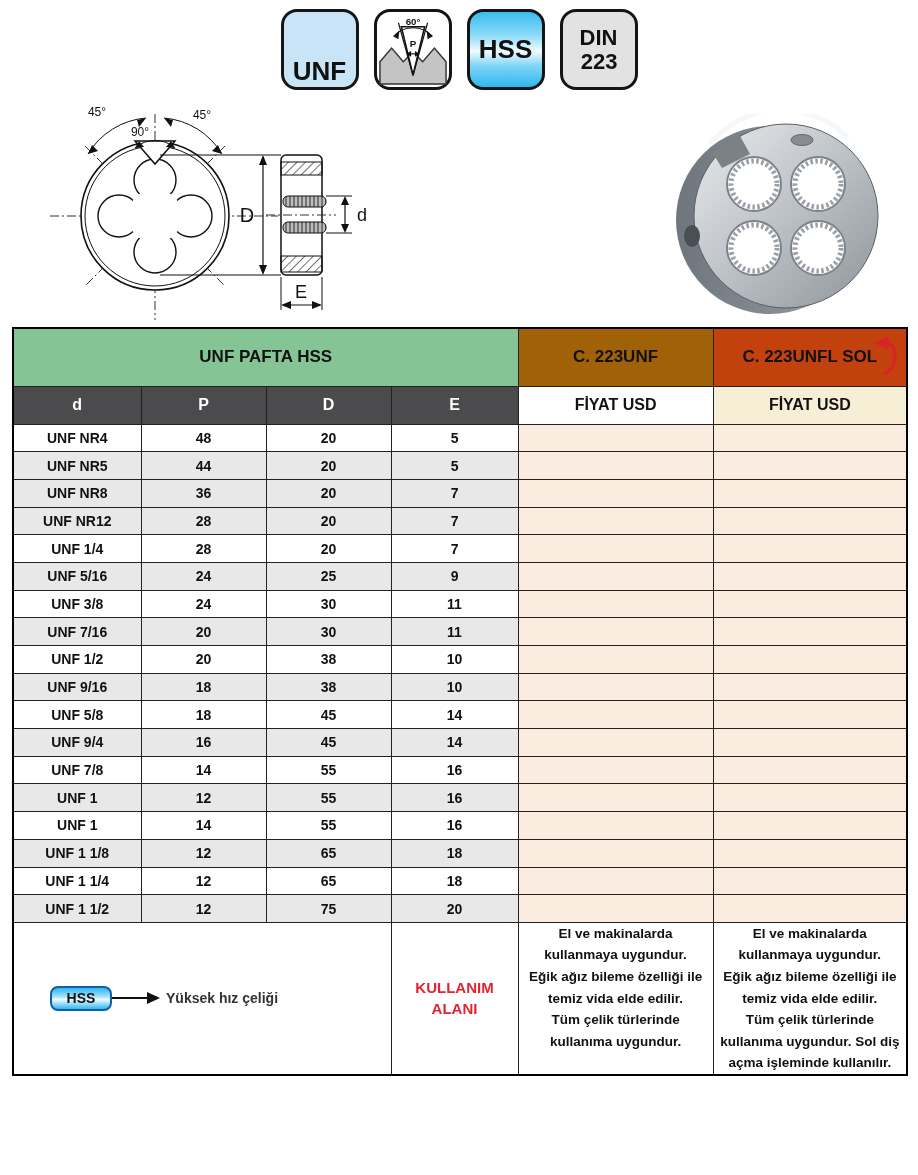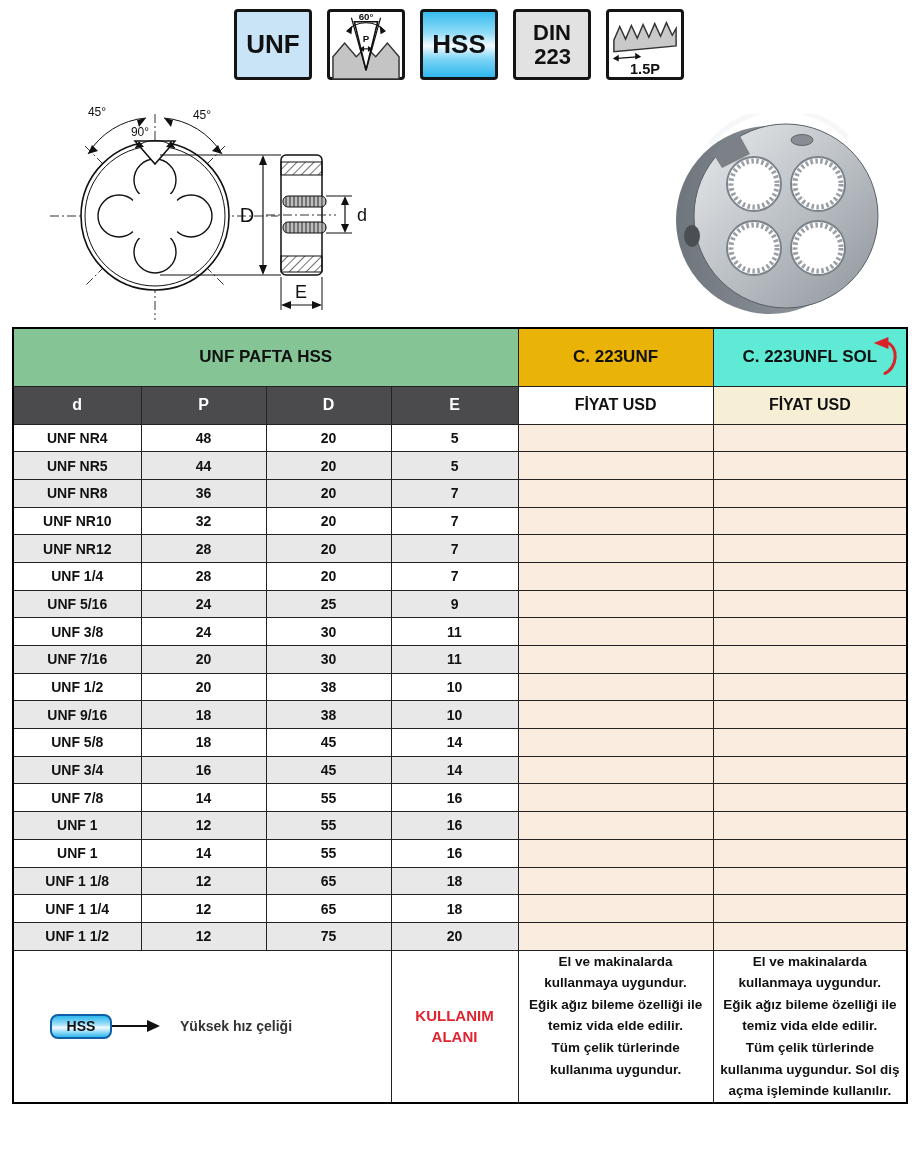--- a/index.html
+++ b/index.html
@@ -1,57 +1,57 @@
 <!DOCTYPE html>
 <html><head>
 <meta charset="utf-8">
 <style>
   html,body{margin:0;padding:0;background:#fff;}
   .page{position:relative;width:918px;height:1175px;background:#fff;overflow:hidden;
         font-family:"Liberation Sans", sans-serif;color:#111;}
 
   
   .badges{position:absolute;top:9px;left:0;width:100%;display:flex;justify-content:center;gap:15px;}
-  .badge{width:78px;height:71px;border:3px solid #141414;border-radius:4px;box-sizing:border-box;
+  .badge{width:78px;height:81px;border:3px solid #141414;border-radius:16px;box-sizing:border-box;
          display:flex;align-items:center;justify-content:center;font-weight:bold;font-size:26px;background:#fff;}
-  .badge-unf{background:#C9E4F7;}
+  .badge-unf{background:#C9E4F7;align-items:flex-end;}
   .badge-hss{background:linear-gradient(180deg,#38BCEF 0%,#8FDCF8 32%,#F3FBFF 52%,#7ED5F6 72%,#2FB7EE 100%);}
   .badge-din{background:#E2E2E2;font-size:22px;line-height:1.05;text-align:right;}
   .pre{white-space:pre-line;}
   .badge svg{display:block;}
 
   
   .tech-drawing{position:absolute;left:40px;top:96px;}
   .die-photo{position:absolute;left:652px;top:114px;}
 
   
   .main-table{position:absolute;left:12px;top:327px;width:894px;border-collapse:collapse;
               table-layout:fixed;border:2px solid #000;}
   .main-table th,.main-table td{border:1px solid #222;padding:0;text-align:center;box-sizing:border-box;}
   .title-row th{height:58px;font-size:17px;font-weight:bold;}
   .th-green{background:#85C595;}
-  .th-code{font-size:15px;background:#eab308;}
-  .th-cream{background:#5eead4;position:relative;margin-top:31px;}
+  .th-code{font-size:15px;background:#a16207;}
+  .th-cream{background:#c2410c;position:relative;margin-top:31px;}
   .th-cream .rot-arrow{position:absolute;right:8px;top:6px;}
   .sub-row th{height:38px;font-size:16px;font-weight:bold;}
   .th-dark{background:#4B4B4D;color:#fff;}
   .th-price-a{background:#fff;font-size:14px;}
   .th-price-b{background:#F6EFD5;font-size:14px;}
   .main-table tbody td{height:27.7px;font-size:14px;font-weight:bold;background:#fff;}
   .main-table tbody tr.alt td{background:#E8E8E8;text-align:center;}
   .main-table tbody td.price{background:#FAECDE !important;}
 
   
   tfoot td{height:139px;background:#fff;vertical-align:top;}
   .foot-left{vertical-align:middle;}
   .hss-legend{display:flex;align-items:center;padding-left:36px;}
   .hss-chip{width:62px;height:25px;border:2px solid #0F5FA8;border-radius:8px;box-sizing:border-box;
             display:flex;align-items:center;justify-content:center;font-size:14px;font-weight:bold;
             background:linear-gradient(180deg,#2FB7EE 0%,#9FE0F9 40%,#F0FAFF 55%,#2FB7EE 100%);}
-  .hss-meaning{font-size:14px;font-weight:bold;color:#333;margin-left:20px;}
+  .hss-meaning{font-size:14px;font-weight:bold;color:#333;margin-left:6px;}
   .usage-title{vertical-align:middle;color:#E02430;font-size:15px;font-weight:bold;white-space:pre-line;line-height:1.4;}
   .usage-text{font-size:13.5px;font-weight:bold;text-align:left;padding:6px 8px;white-space:pre-line;line-height:1.6;}
 </style>
 </head>
 <body>
 
 <div class="page">
 
   <div class="badges">
     <div class="badge badge-unf">
@@ -71,29 +71,20 @@
         <polygon points="43,42 38,39 38,45" fill="#111"></polygon>
         <text x="36" y="35" text-anchor="middle" font-size="10" font-weight="bold" fill="#111">P</text>
       </svg>
     </div>
     <div class="badge badge-hss">
       <span>HSS</span>
     </div>
     <div class="badge badge-din">
       <span class="pre">DIN
 223</span>
-    </div>
-    <div class="badge">
-      <svg width="70" height="73" viewBox="0 0 72 75">
-        <path d="M4 45 L4 33 L10 19 L16 32 L22 18 L28 31 L34 17 L40 30 L46 16 L52 29 L58 15 L64 28 L68 21 L68 39 Z" fill="#C9C9C9" stroke="#333" stroke-width="1.5"></path>
-        <line x1="4" y1="52" x2="31" y2="50" stroke="#111" stroke-width="1.4"></line>
-        <polygon points="3,52 9,48 9,55" fill="#111"></polygon>
-        <polygon points="32,50 26,46 26,53" fill="#111"></polygon>
-        <text x="36" y="68" text-anchor="middle" font-size="15" fill="#111">1.5P</text>
-      </svg>
     </div>
   </div>
 
   <svg class="tech-drawing" width="350" height="235" viewBox="0 0 350 235">
 
     <line x1="10" y1="120" x2="238" y2="120" stroke="#333" stroke-width="1" stroke-dasharray="9 3 2 3"></line>
     <line x1="115" y1="18" x2="115" y2="224" stroke="#333" stroke-width="1" stroke-dasharray="9 3 2 3"></line>
     <line x1="45" y1="50" x2="185" y2="190" stroke="#333" stroke-width="1" stroke-dasharray="9 3 2 3"></line>
     <line x1="185" y1="50" x2="45" y2="190" stroke="#333" stroke-width="1" stroke-dasharray="9 3 2 3"></line>
 
@@ -241,28 +232,20 @@
           <td class="price"></td>
         </tr>
         <tr class="alt">
           <td>UNF NR8</td>
           <td>36</td>
           <td>20</td>
           <td>7</td>
           <td class="price"></td>
           <td class="price"></td>
         </tr>
-        <tr>
-          <td>UNF NR10</td>
-          <td>32</td>
-          <td>20</td>
-          <td>7</td>
-          <td class="price"></td>
-          <td class="price"></td>
-        </tr>
         <tr class="alt">
           <td>UNF NR12</td>
           <td>28</td>
           <td>20</td>
           <td>7</td>
           <td class="price"></td>
           <td class="price"></td>
         </tr>
         <tr>
           <td>UNF 1/4</td>
@@ -314,21 +297,21 @@
         </tr>
         <tr>
           <td>UNF 5/8</td>
           <td>18</td>
           <td>45</td>
           <td>14</td>
           <td class="price"></td>
           <td class="price"></td>
         </tr>
         <tr class="alt">
-          <td>UNF 3/4</td>
+          <td>UNF 9/4</td>
           <td>16</td>
           <td>45</td>
           <td>14</td>
           <td class="price"></td>
           <td class="price"></td>
         </tr>
         <tr>
           <td>UNF 7/8</td>
           <td>14</td>
           <td>55</td>

